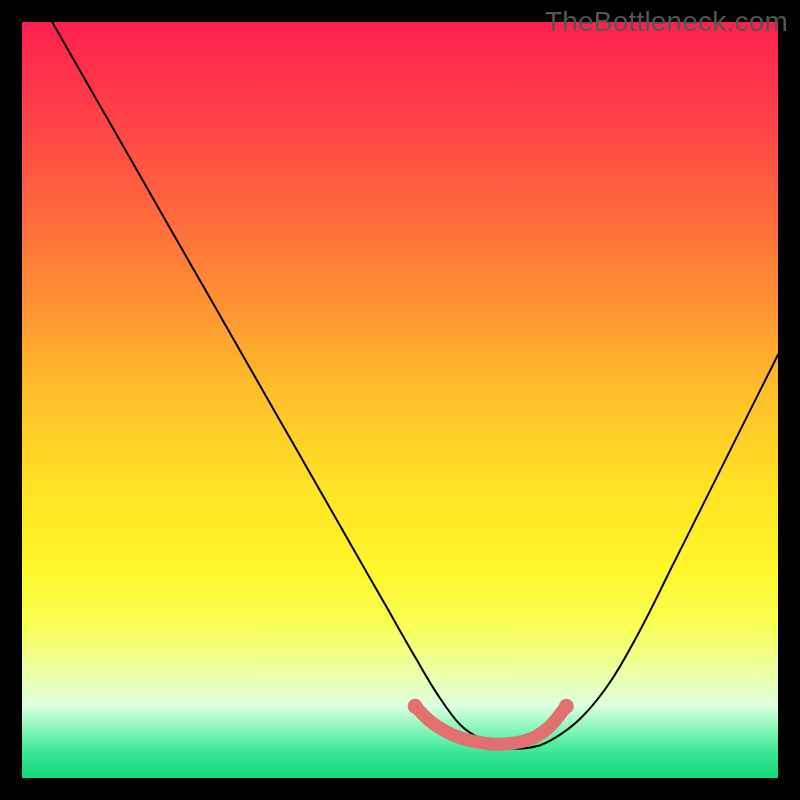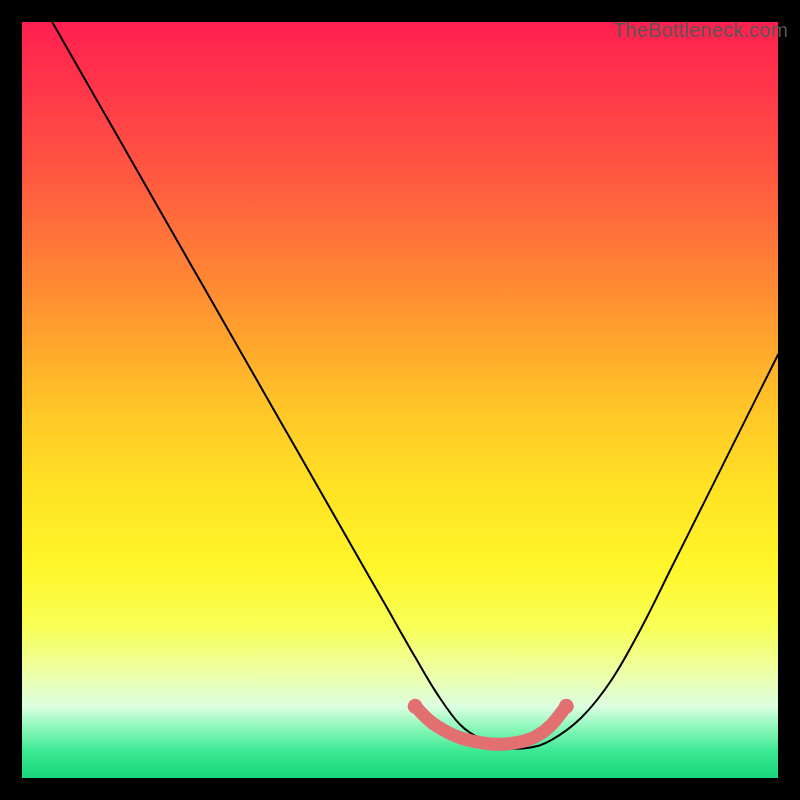--- a/index.html
+++ b/index.html
@@ -20,24 +20,24 @@
   .plot {
     position: absolute;
     left: 22px;
     top: 22px;
     width: 756px;
     height: 756px;
     overflow: hidden;
   }
   .watermark {
     position: absolute;
-    top: 19px;
+    top: 6px;
     right: 12px;
     font-family: Arial, Helvetica, sans-serif;
-    font-size: 20px;
+    font-size: 28px;
     color: #565656;
     letter-spacing: 0.2px;
     user-select: none;
   }
 </style>
 </head>
 <body>
 
 <div class="frame">
   <div class="plot">

